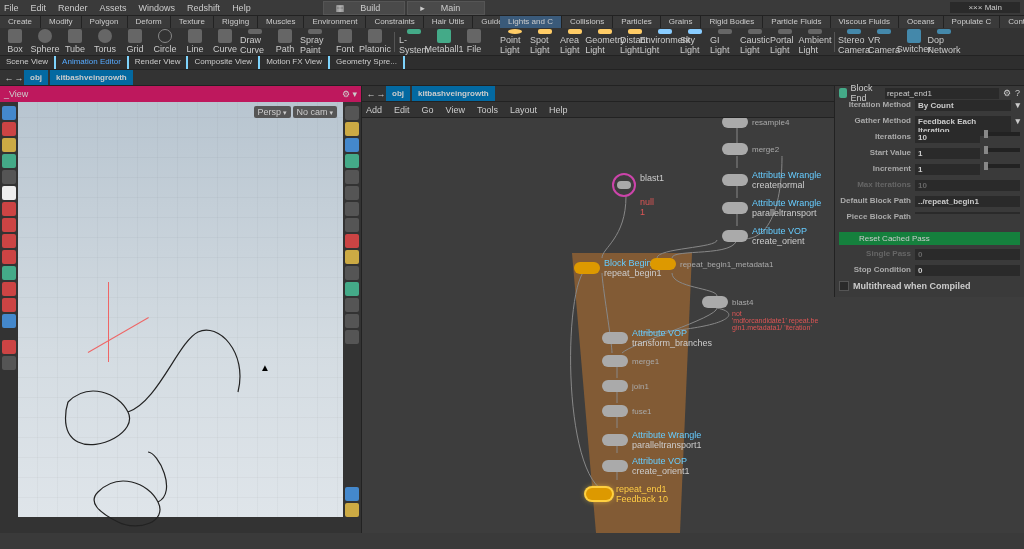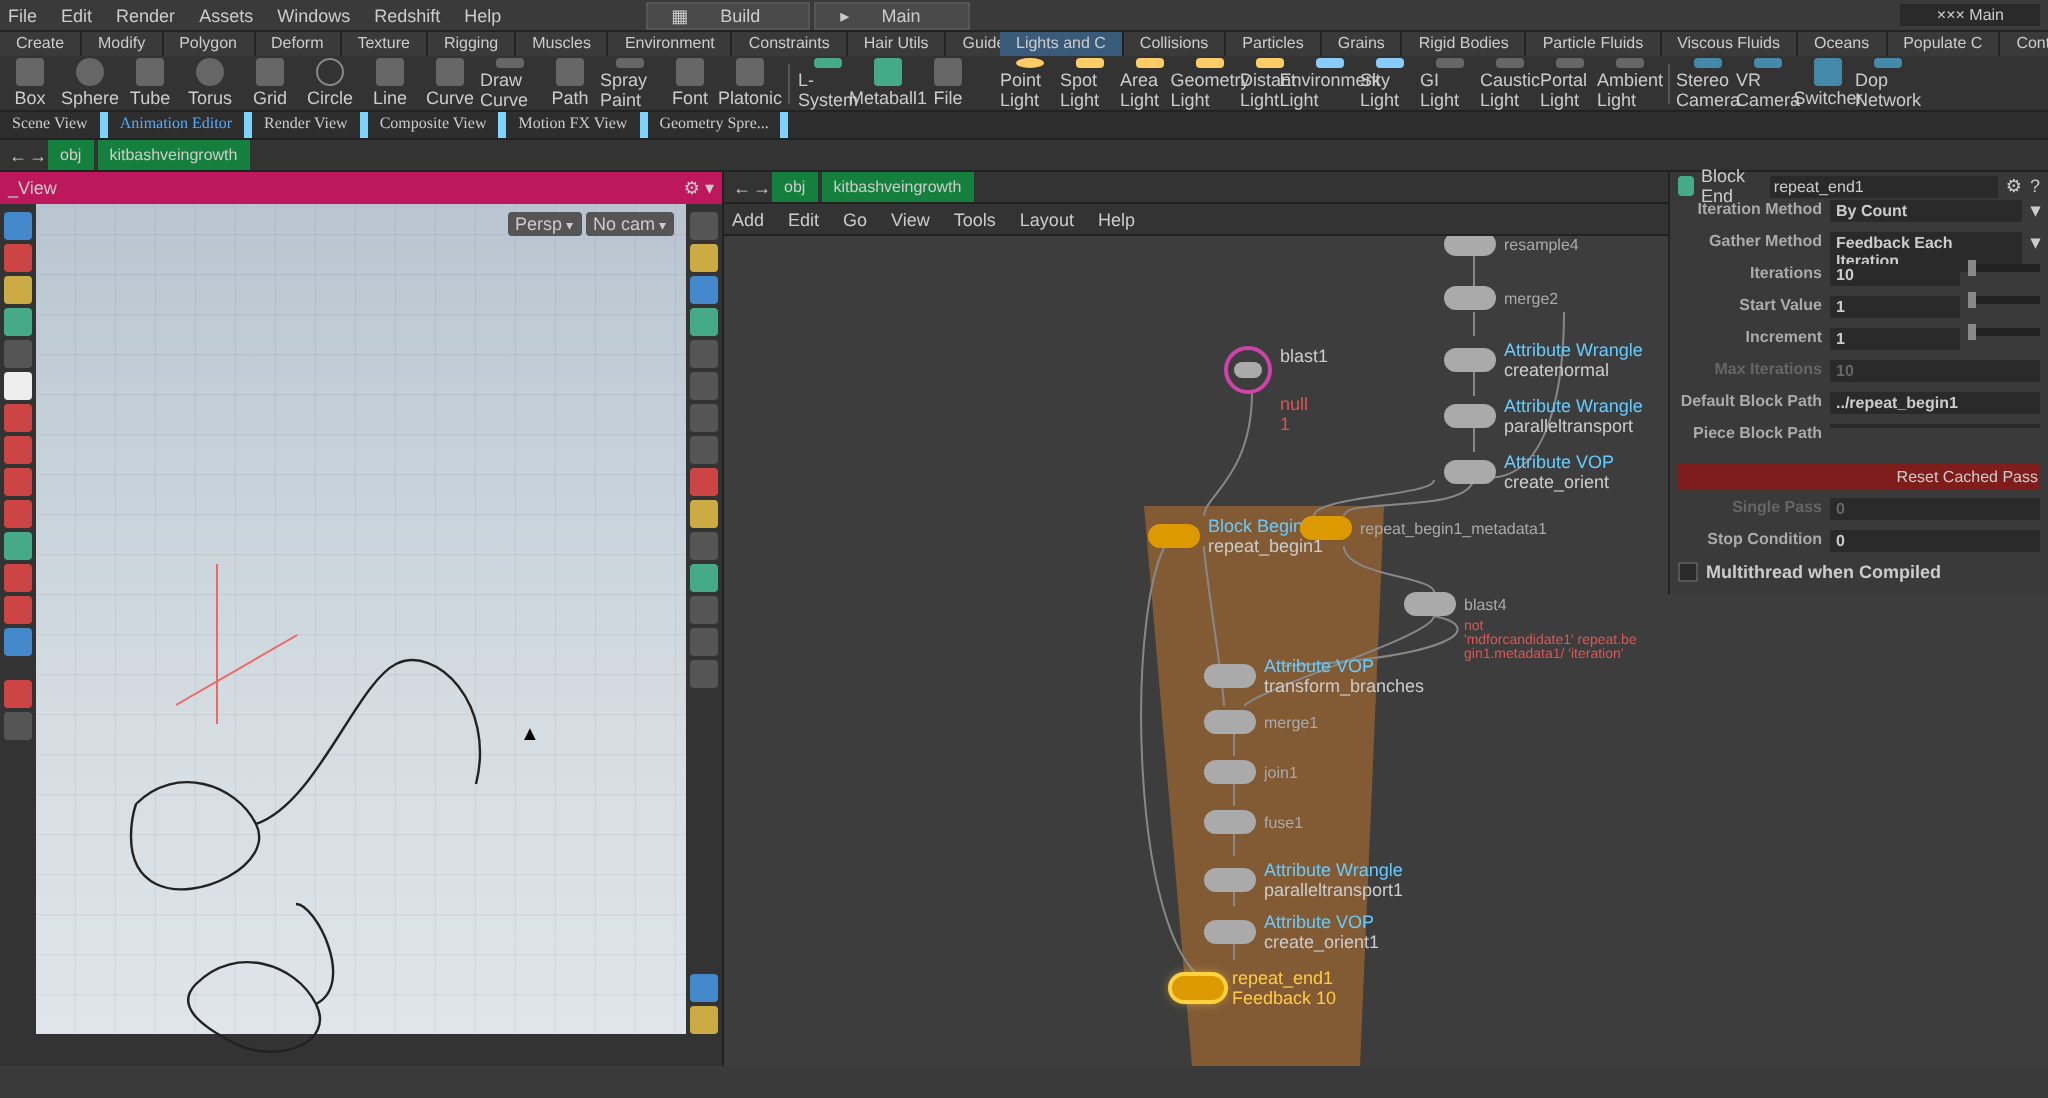--- a/index.html
+++ b/index.html
@@ -6,23 +6,23 @@
 body{background:#3a3a3a;width:1024px;height:549px;overflow:hidden;}
 .menubar{height:16px;background:#3a3a3a;display:flex;align-items:center;padding:0 4px;border-bottom:1px solid #222;}
 .menubar span{margin-right:12px;cursor:pointer;}
 .desktop-tab{display:flex;align-items:center;margin-left:60px;}
 .desktop-tab .tab{background:#4a4a4a;padding:1px 12px;border:1px solid #555;margin-right:2px;display:flex;align-items:center;gap:4px;}
 .shelf-tab{padding:1px 8px;background:#3a3a3a;border-right:1px solid #222;font-size:8px;white-space:nowrap;cursor:pointer;}
 .shelf2{height:28px;background:#333;display:flex;align-items:center;border-bottom:1px solid #222;overflow:hidden;}
 .shelf-icon{width:30px;height:26px;display:flex;flex-direction:column;align-items:center;justify-content:center;font-size:7px;cursor:pointer;}
 .shelf-icon .ic{width:14px;height:14px;background:#666;border-radius:2px;margin-bottom:1px;}
 .pane-tabs{height:14px;background:#2e2e2e;display:flex;border-bottom:1px solid #222;}
-.pane-tabs span{padding:1px 6px;font-size:8px;border-right:4px solid #7dd3fc;cursor:pointer;font-family:Liberation Serif, serif;}
+.pane-tabs span{padding:1px 6px;font-size:8px;border-right:2px solid #7dd3fc;cursor:pointer;}
 .pathbar{height:16px;background:#333;display:flex;align-items:center;padding:0 4px;border-bottom:1px solid #222;}
-.pathbar .crumb{background:#15803d;padding:3px 6px;margin-right:2px;font-size:8px;}
+.pathbar .crumb{background:#0369a1;padding:3px 6px;margin-right:2px;font-size:8px;font-weight:bold;}
 .main{display:flex;height:447px;}
 .viewport-panel{width:362px;display:flex;flex-direction:column;border-right:1px solid #222;}
 .vp-header{height:16px;background:#be185d;display:flex;align-items:center;justify-content:space-between;padding:0 4px;}
 .vp-body{flex:1;display:flex;}
 .vp-tools-l,.vp-tools-r{width:18px;background:#333;display:flex;flex-direction:column;align-items:center;padding-top:4px;gap:2px;}
 .vp-tool{width:14px;height:14px;background:#555;border-radius:2px;cursor:pointer;}
 .vp-tool.c1{background:#c44;}
 .vp-tool.c2{background:#4a8;}
 .vp-tool.c3{background:#48c;}
 .vp-tool.c4{background:#ca4;}
@@ -48,21 +48,21 @@
 .block{position:absolute;left:210px;top:135px;width:120px;height:280px;background:#b07030;opacity:0.6;clip-path:polygon(0 0,100% 0,90% 100%,20% 100%);}
 .param-panel{position:absolute;right:0;top:0;width:190px;background:#3a3a3a;border-left:1px solid #222;display:flex;flex-direction:column;}
 .param-header{height:14px;background:#383838;display:flex;align-items:center;padding:0 4px;gap:4px;}
 .param-header .ic{width:10px;height:10px;background:#4a8;border-radius:2px;}
 .param-header input{flex:1;background:#2a2a2a;border:none;color:#ccc;font-size:8px;padding:1px 2px;}
 .param-row{height:16px;display:flex;align-items:flex-start;padding:0 4px;gap:4px;font-weight:bold;}
 .param-row .lbl{width:72px;text-align:right;font-size:8px;color:#aaa;}
 .param-row .val{flex:1;background:#2a2a2a;padding:1px 3px;font-size:8px;}
 .param-row .slider{flex:0.6;height:4px;background:#222;position:relative;}
 .param-row .slider::after{content:"";position:absolute;left:0;top:-2px;width:4px;height:8px;background:#888;}
-.param-btn{background:#7f1d1d;padding:2px 1px;font-size:8px;margin:4px;text-align:right;cursor:pointer;}
+.param-btn{background:#15803d;padding:2px 20px;font-size:8px;margin:4px;text-align:left;cursor:pointer;}
 .chk{width:10px;height:10px;background:#2a2a2a;border:1px solid #555;}
 .arrow{width:10px;text-align:center;cursor:pointer;}
 .vp-bottom{height:16px;background:#333;}
 .node-sel .body{box-shadow:0 0 0 2px #ffd040,0 0 6px #ffd040;}
 .blast{position:absolute;left:250px;top:55px;}
 .blast .ring{width:24px;height:24px;border:2px solid #c4a;border-radius:50%;display:flex;align-items:center;justify-content:center;}
 .top-shelf-bar{display:flex;height:12px;background:#2e2e2e;overflow:hidden;}
 </style>
 </head>
 <body>

